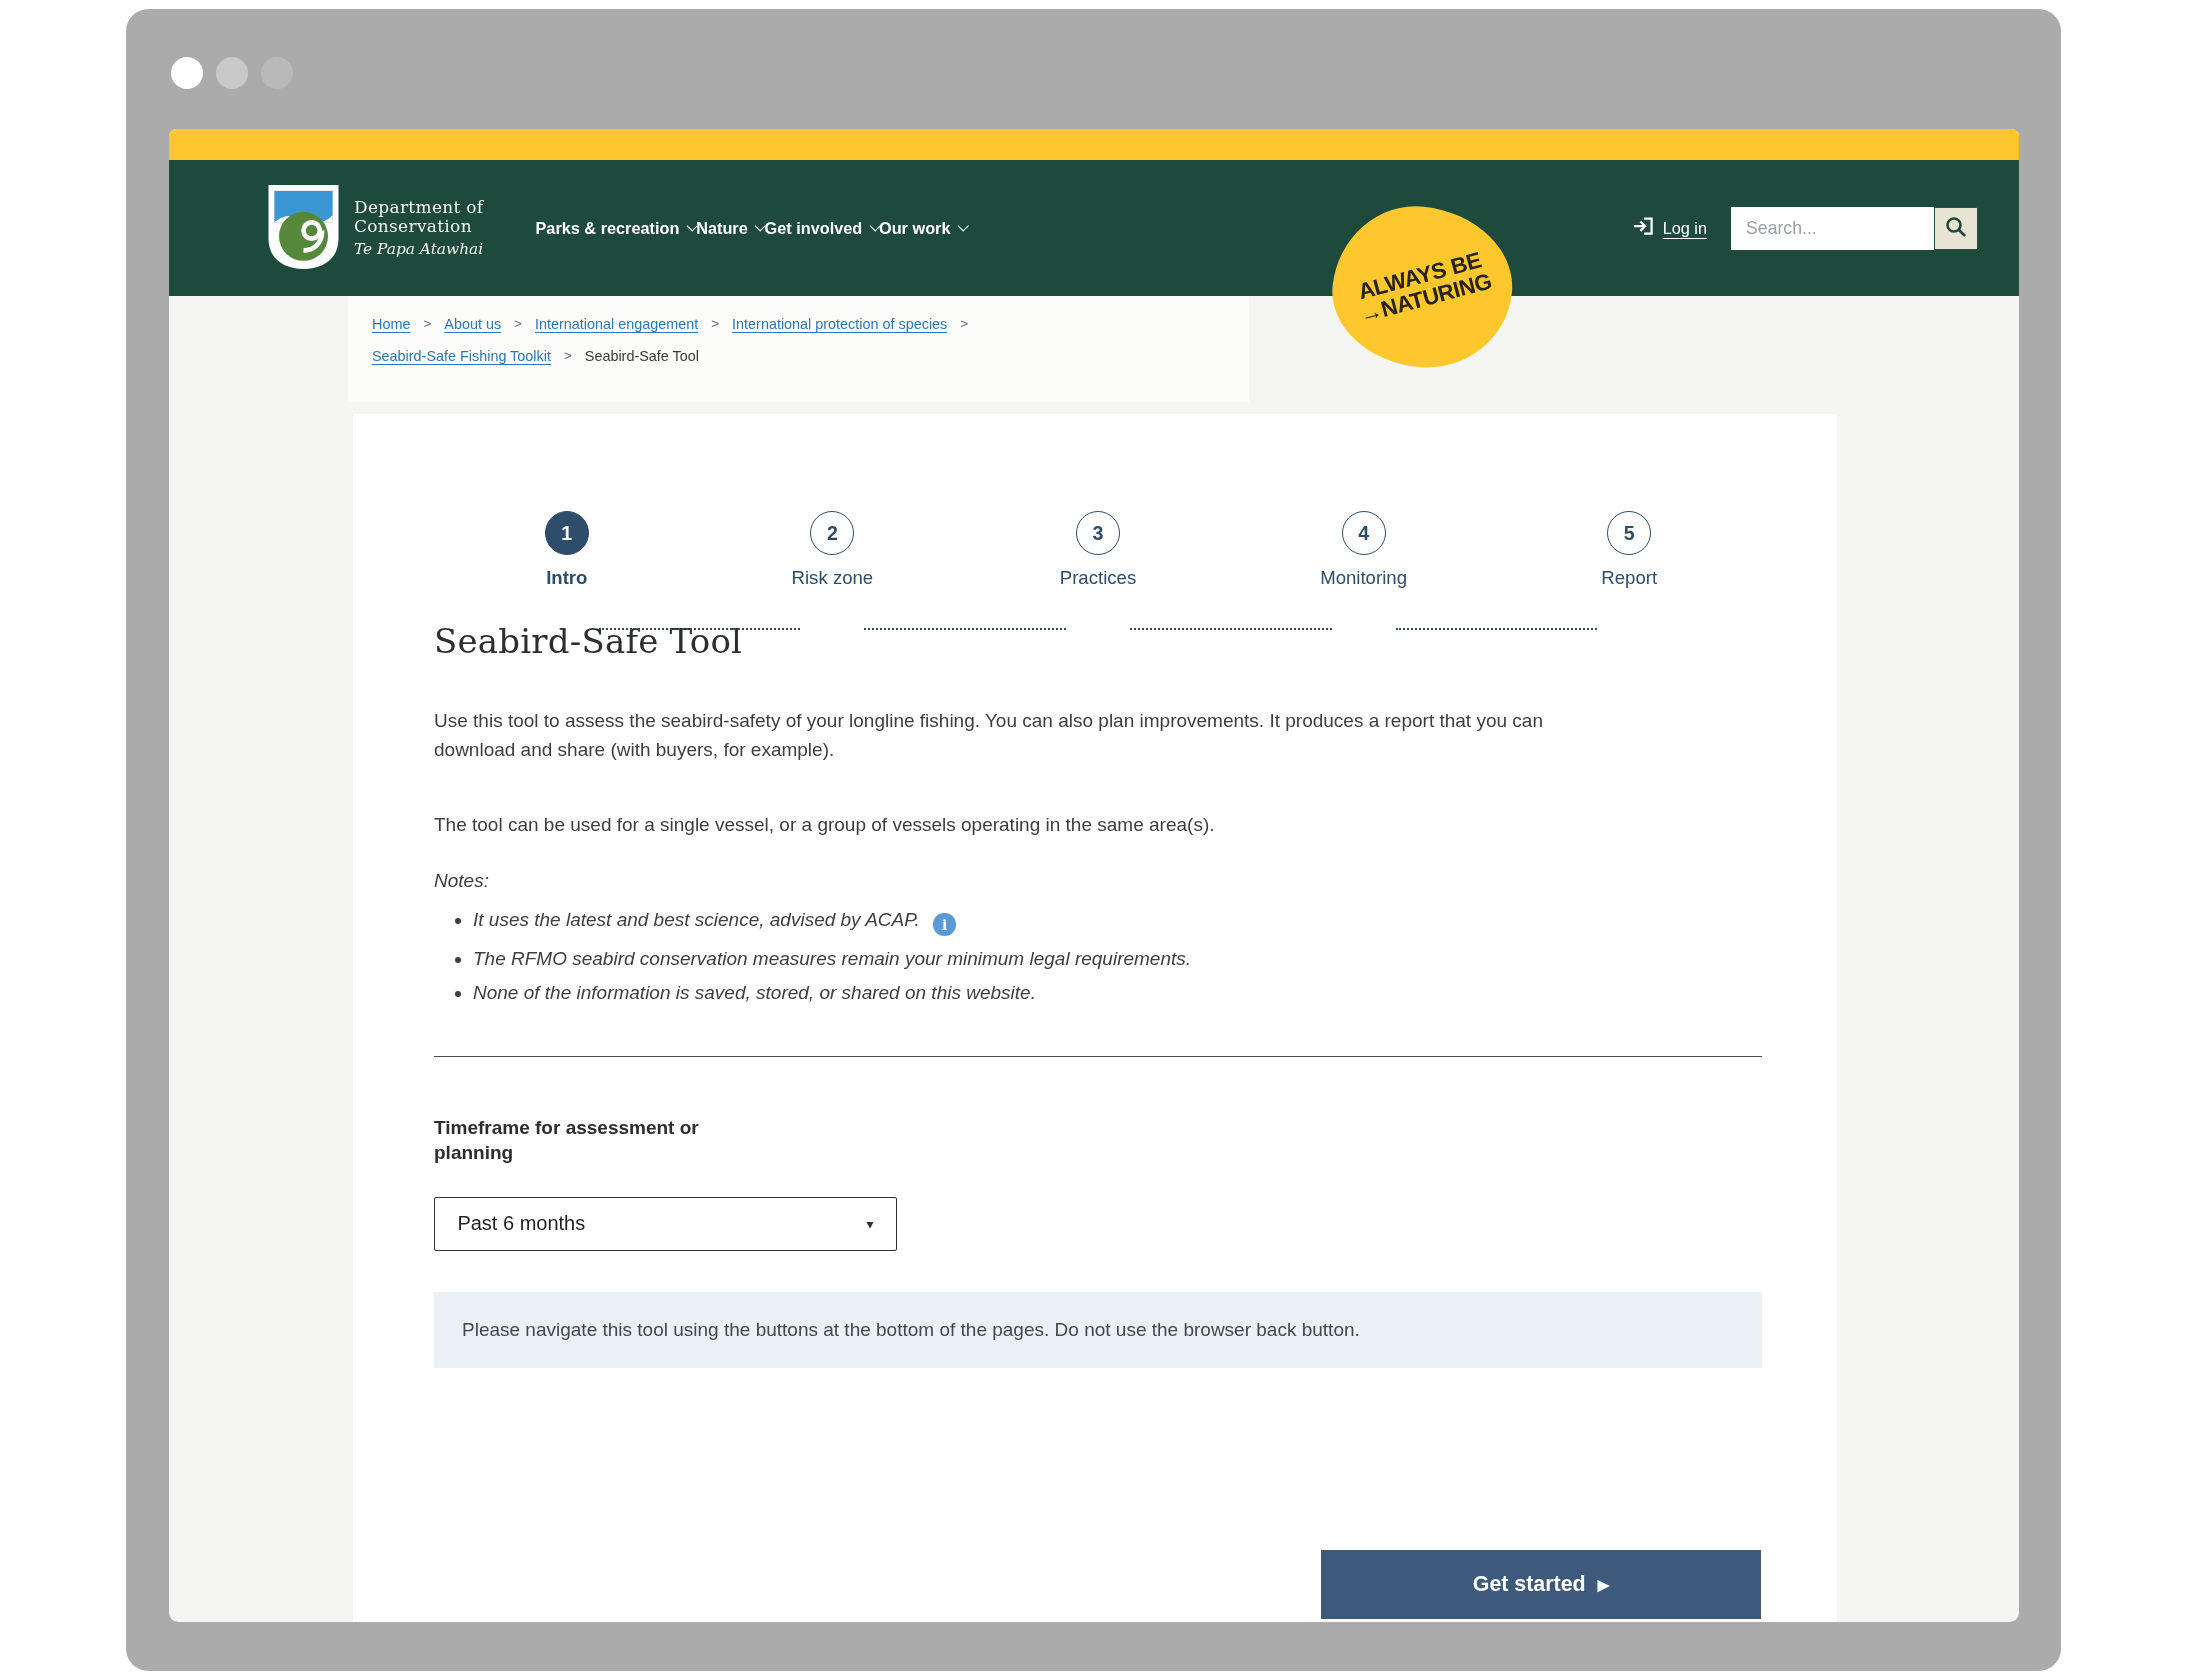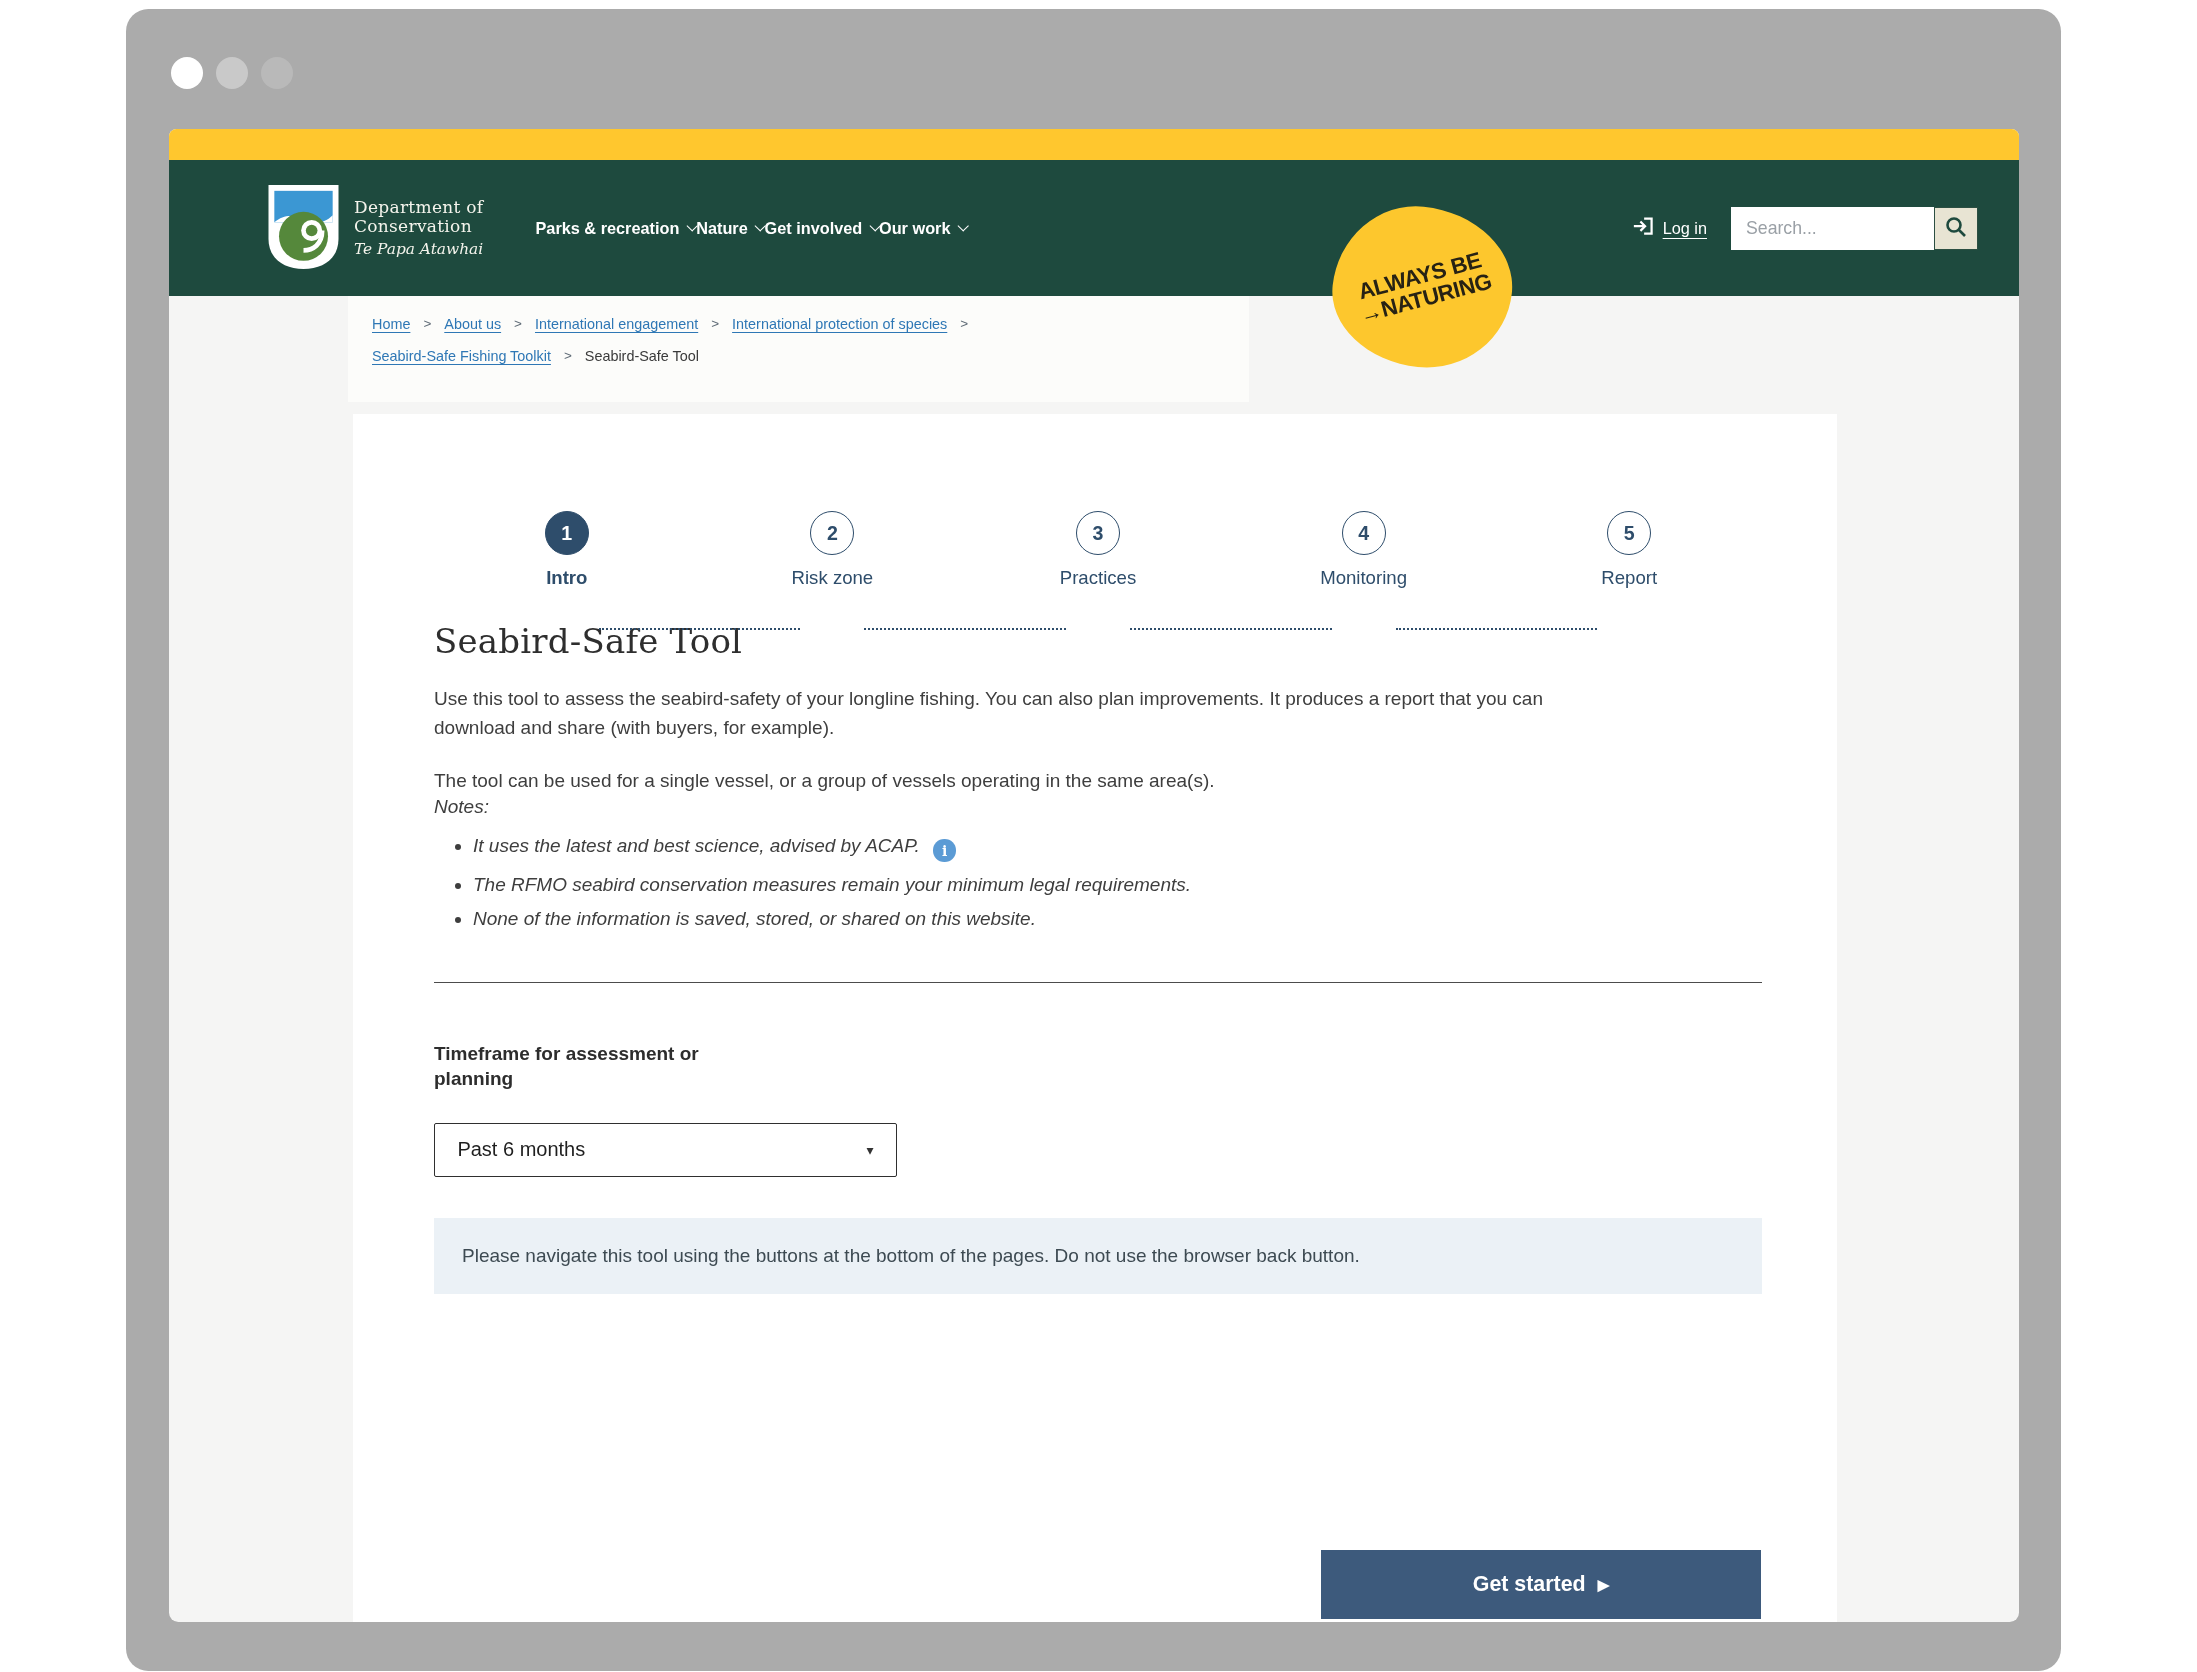--- a/index.html
+++ b/index.html
@@ -74,22 +74,22 @@
   .step-circle { width:44px; height:44px; border-radius:50%; border:1.9px solid #2e4d6b;
                  background:#ffffff; color:#2e4d6b; font-size:19.6px; font-weight:bold;
                  display:flex; align-items:center; justify-content:center; z-index:2; cursor:pointer; }
   .step.active .step-circle { background:#2e4d6b; color:#ffffff; }
   .step-label { margin-top:12px; font-size:18.6px; color:#2e4d6b; }
   .step.active .step-label { font-weight:bold; }
 
   .page-title { margin-top:32px; font-family:"DejaVu Serif", serif; font-weight:normal;
                 font-size:34px; color:#2e2e2e; letter-spacing:0.2px; }
 
-  .body-para { margin-top:24px; font-size:19px; color:#3e3e3e; line-height:1.52; max-width:1119px; }
-  .notes-label { font-size:19px; font-style:italic; color:#3e3e3e; }
+  .body-para { margin-top:46px; font-size:19px; color:#3e3e3e; line-height:1.52; max-width:1119px; }
+  .notes-label { margin-top:30px; font-size:19px; font-style:italic; color:#3e3e3e; }
   .notes-list { margin-top:17px; padding-left:39px; }
   .notes-list li { font-size:19px; font-style:italic; color:#3e3e3e; margin-bottom:12px; }
   .info-icon { display:inline-flex; width:22.4px; height:22.4px; border-radius:50%; background:#5b9bd5;
                color:#fff; font-size:14px; font-weight:bold; font-style:normal;
                align-items:center; justify-content:center; vertical-align:-3.7px; margin-left:8.4px;
                font-family:"DejaVu Serif", serif; cursor:pointer; }
 
   .divider { margin-top:52px; border:none; border-top:1.9px solid #4c4c4c; }
 
   .tf-label { margin-top:58px; font-size:19px; font-weight:bold; color:#2d2d2d;

